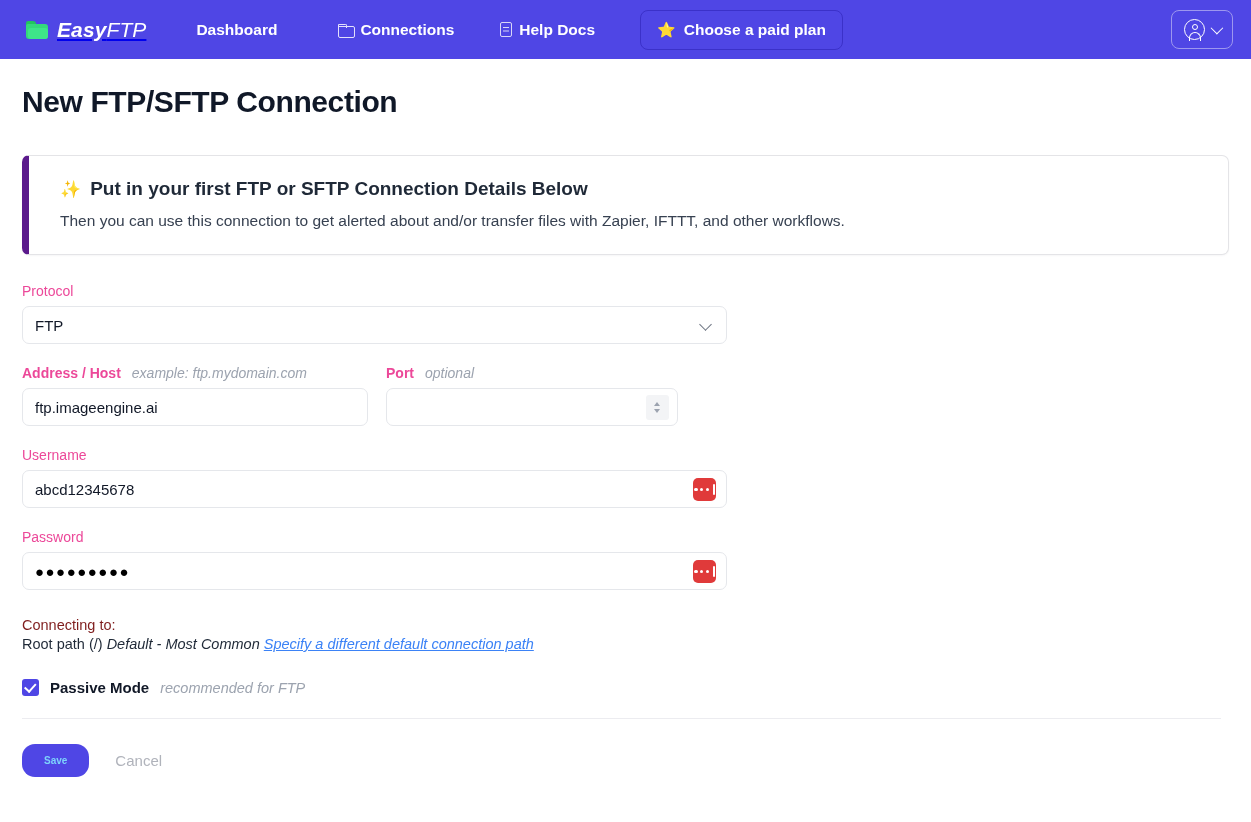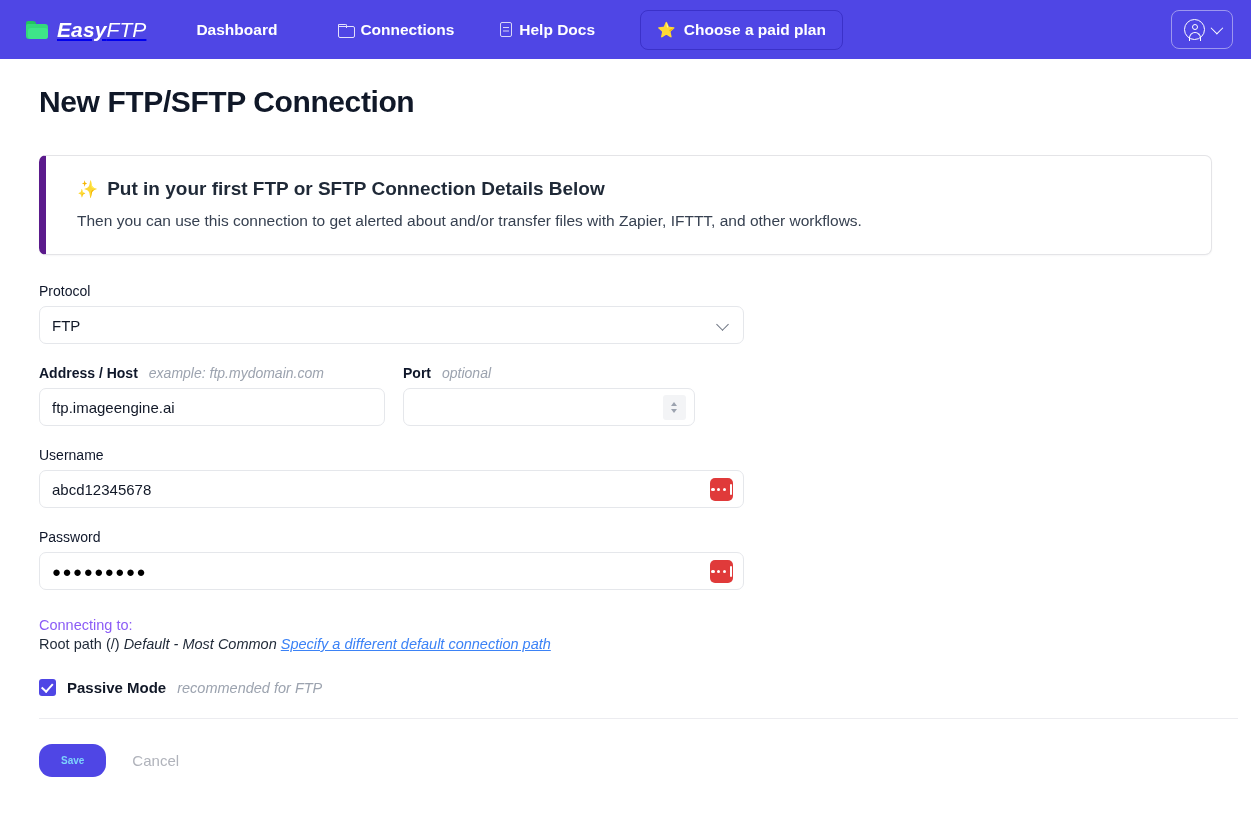--- a/index.html
+++ b/index.html
@@ -100,21 +100,21 @@
     position:absolute; left:50%; top:12.5px; transform:translateX(-50%);
     width:12px; height:9px; border:1.5px solid #fff; border-bottom:none;
     border-radius: 7px 7px 0 0;
   }
   .chev {
     width: 9px; height: 9px; border-right: 1.8px solid #fff;
     border-bottom: 1.8px solid #fff; transform: rotate(45deg) translateY(-2px);
   }
 
   
-  .page { padding: 0 39px; }
+  .page { padding: 0 22px; }
   .page-title {
     font-size: 30px; font-weight: bold; color: #101828;
     margin: 26px 0 0 0; letter-spacing: -0.4px;
   }
 
   .callout {
     margin-top: 36px;
     border: 1px solid #e4e4e7;
     border-left: 7px solid #5b1a8c;
     border-radius: 7px;
@@ -126,21 +126,21 @@
     font-size: 19px; font-weight: bold; color: #1f2937;
     margin: 0 0 12px 0; display: flex; align-items: center; gap: 9px;
   }
   .sparkle { font-size: 17px; line-height: 1; color: #2a3650; }
   .callout-sub { font-size: 15.5px; color: #374151; margin: 0; }
 
   
   .form { margin-top: 28px; }
   .field { margin-bottom: 21px; }
   .label-row { display: flex; align-items: baseline; gap: 11px; margin-bottom: 7px; }
-  .label { font-size: 14px; color: #0f172a; font-weight: bold; }
+  .label { font-size: 14px; color: #ec4899; font-weight: bold; }
   .label.reg { font-weight: normal; }
   .hint { font-size: 14px; color: #9ca3af; font-style: italic; }
 
   .control {
     width: 705px; height: 38px;
     border: 1px solid #e5e7eb; border-radius: 7px;
     background: #fff; display: flex; align-items: center;
     padding: 0 12px; position: relative;
     font-size: 15px; color: #111827;
   }
@@ -177,21 +177,21 @@
   .pwmgr {
     position: absolute; right: 10px; top: 7px;
     width: 23px; height: 23px; background: #e03a3a; border-radius: 5px;
     display: flex; align-items: center; justify-content: center; gap: 2.5px;
     cursor: pointer;
   }
   .pwmgr i { width: 3.4px; height: 3.4px; background: #fff; border-radius: 50%; display:block; }
   .pwmgr .bar { width: 1.6px; height: 11px; background:#fff; border-radius:1px; margin-left:1.5px; }
 
   .connecting { margin-top: 27px; }
-  .connecting .ct-label { font-size: 14.5px; color: #8b5cf6; margin-bottom: 3px; }
+  .connecting .ct-label { font-size: 14.5px; color: #7f1d1d; margin-bottom: 3px; }
   .connecting .ct-line { font-size: 14.5px; color: #1f2937; }
   .ct-italic { font-style: italic; }
   .ct-link {
     color: #3b82f6; font-style: italic; text-decoration: underline;
     cursor: pointer;
   }
 
   .passive { display: flex; align-items: center; gap: 11px; margin-top: 27px; }
   .cbox {
     width: 17px; height: 17px; background: #4f46e5; border-radius: 3px;

